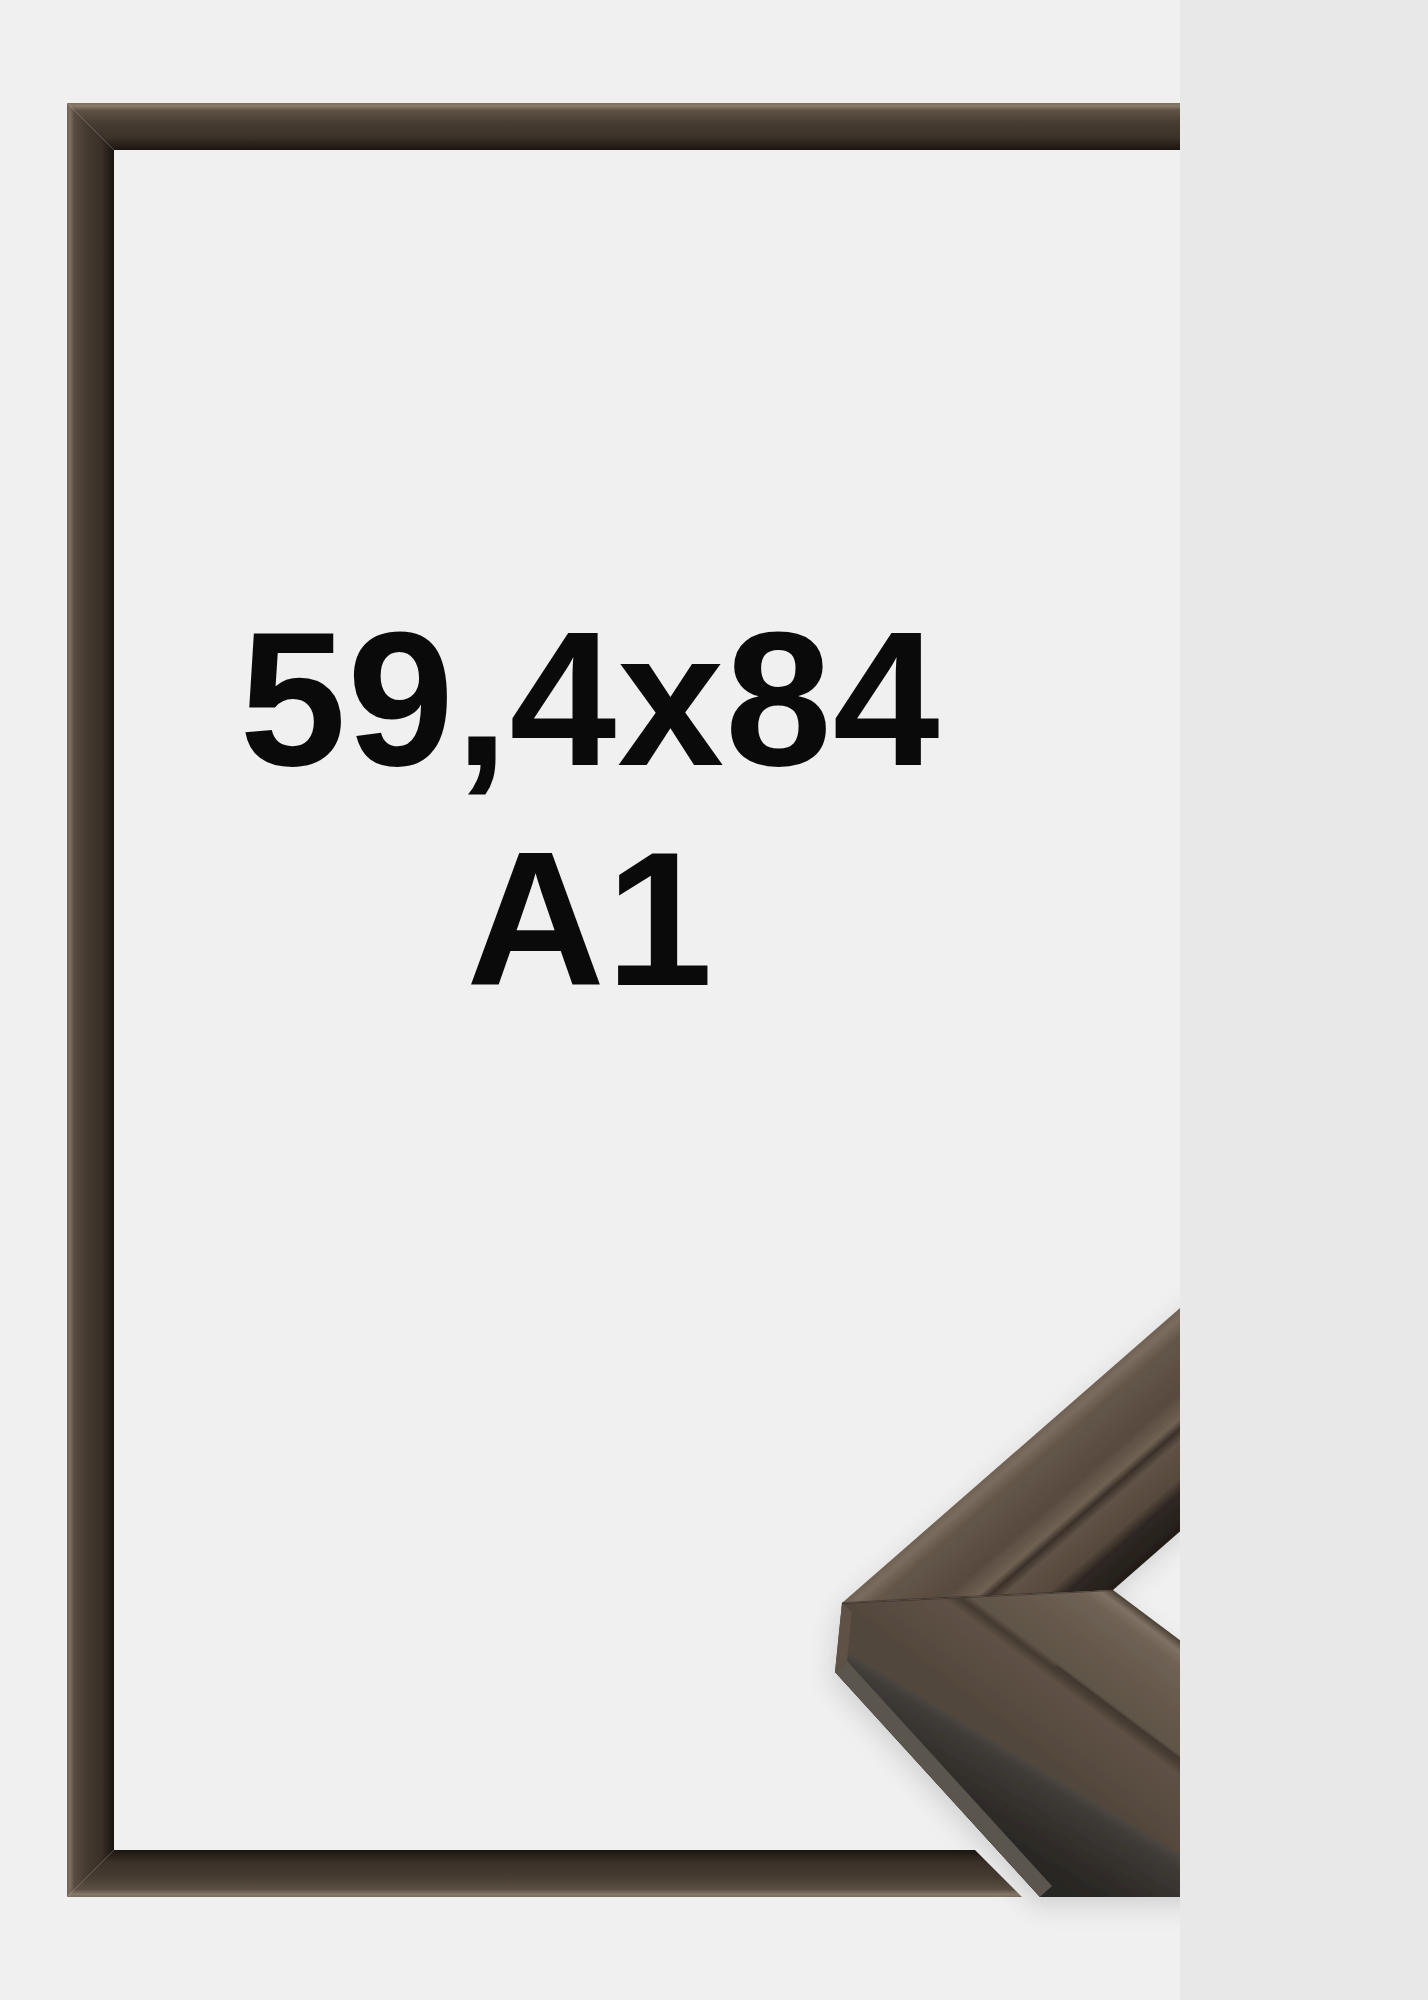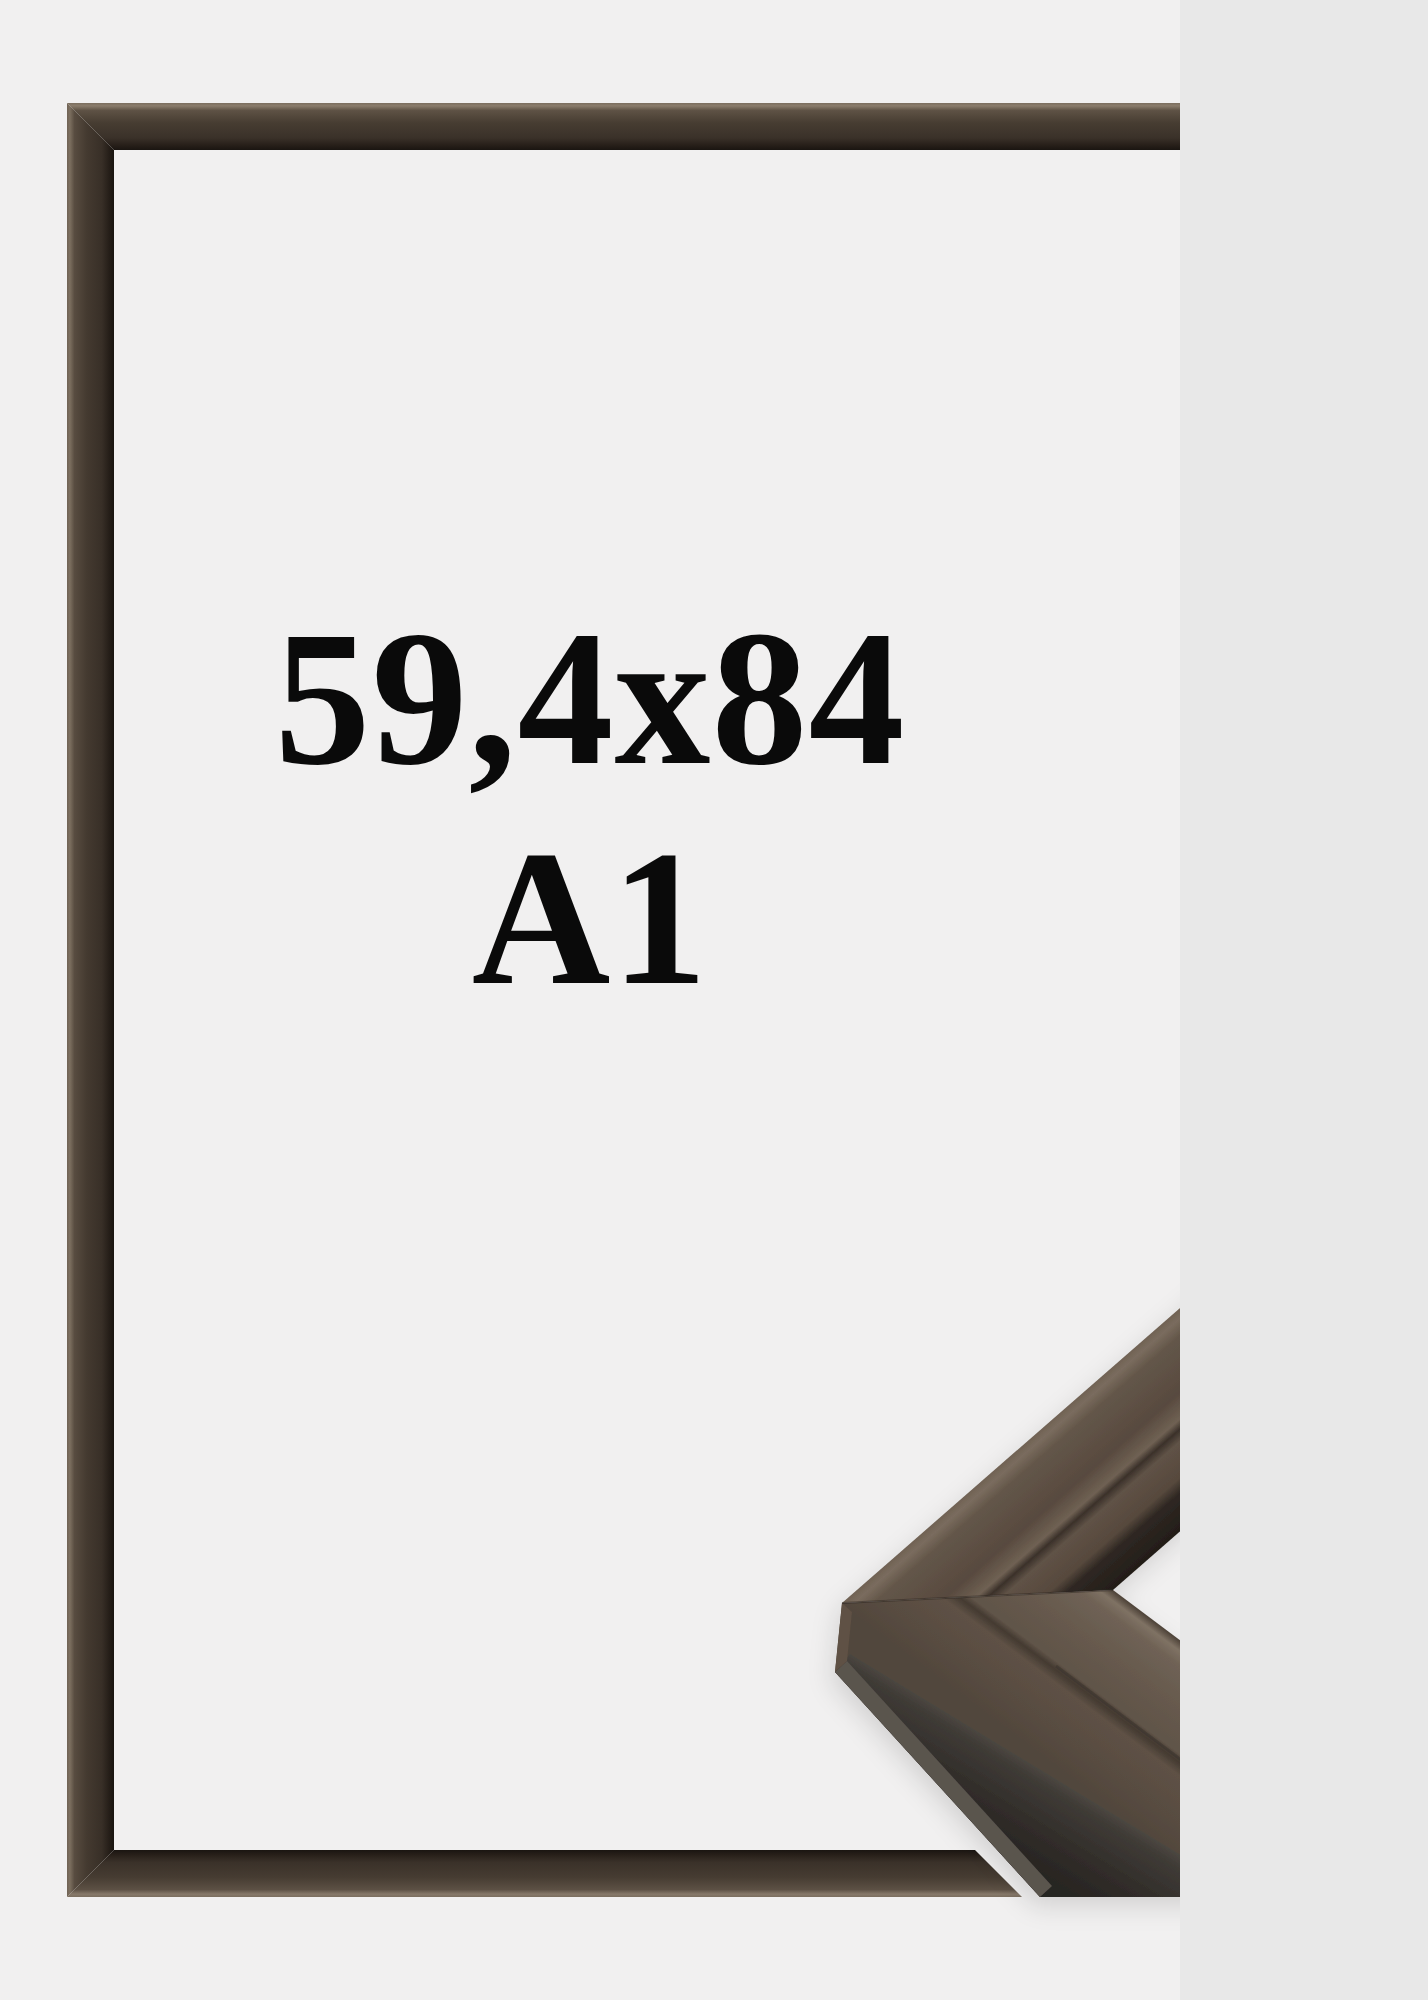--- a/index.html
+++ b/index.html
@@ -6,21 +6,21 @@
     margin: 0;
     padding: 0;
     background: #e8e8e8;
   }
   .canvas {
     position: relative;
     width: 1180px;
     height: 2000px;
     background: var(--bg, #f1f0f0);
     overflow: hidden;
-    font-family: Liberation Serif, serif;
+    font-family: Liberation Sans, sans-serif;
   }
   .art {
     position: absolute;
     left: 0;
     top: 0;
   }
   .size-text {
     position: absolute;
     left: 0;
     right: 0;

